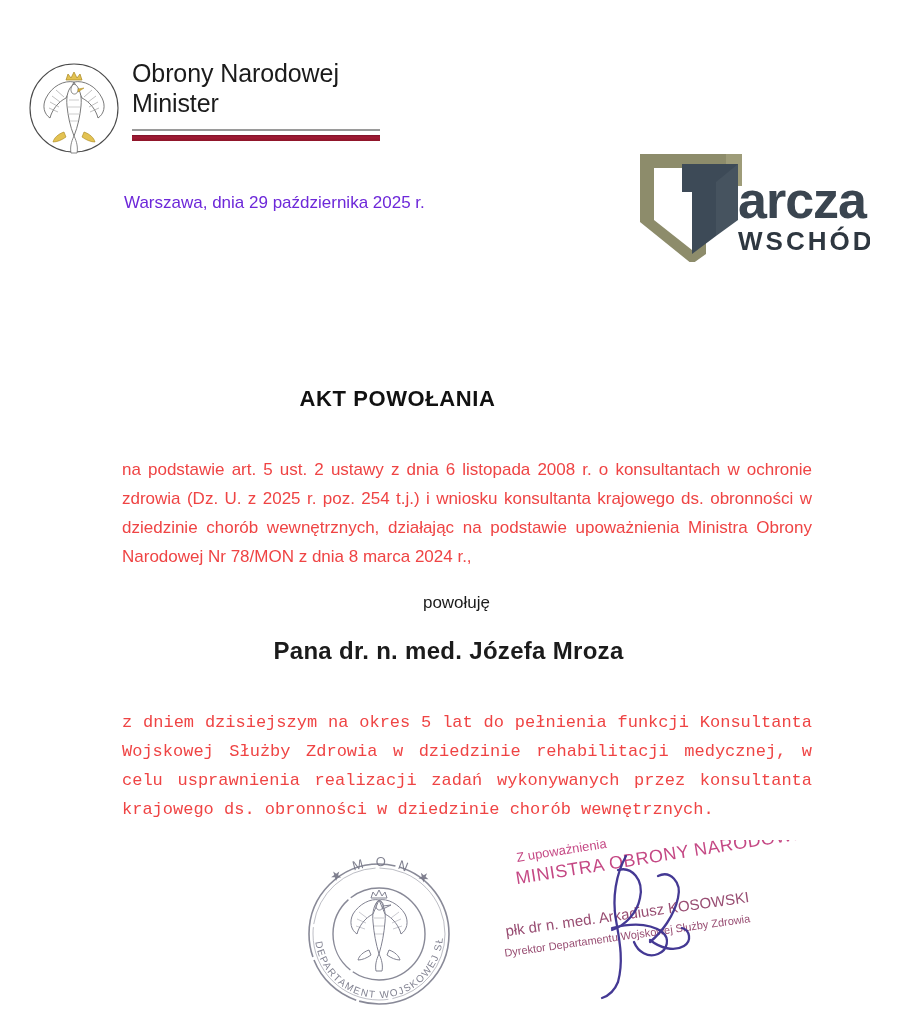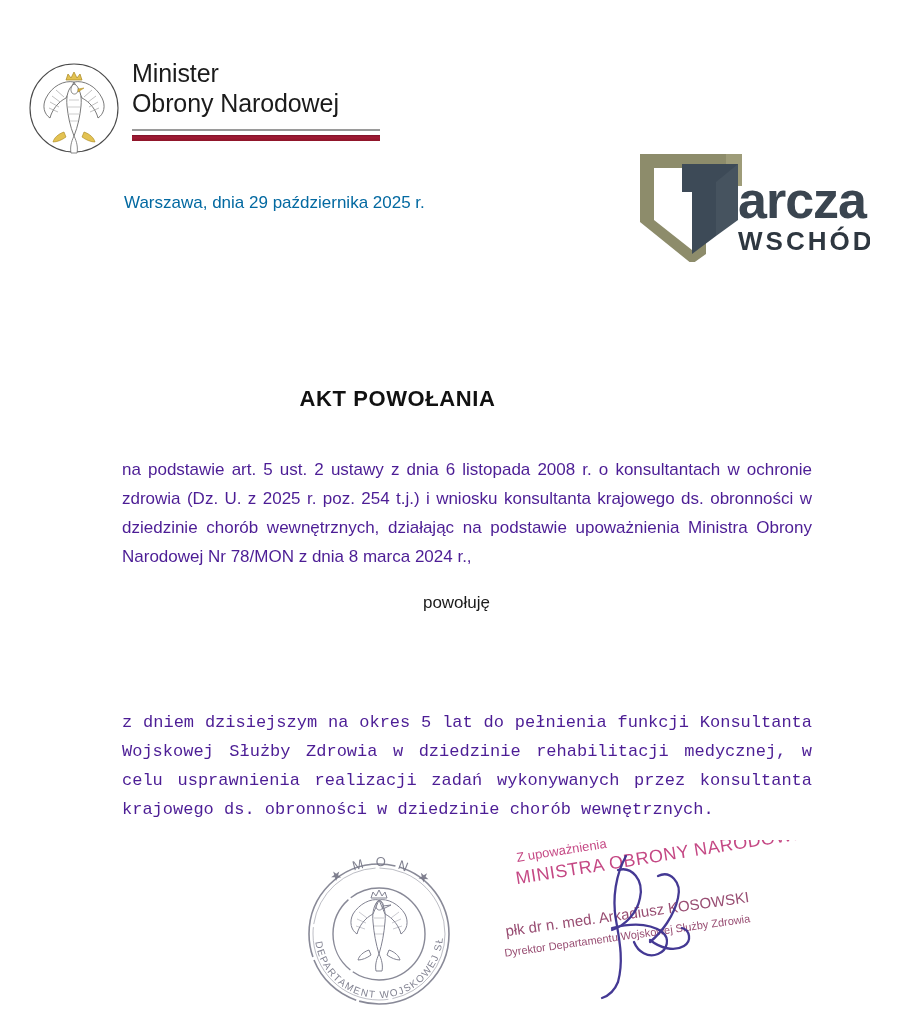--- a/index.html
+++ b/index.html
@@ -61,21 +61,21 @@
     background: linear-gradient(to bottom, #7e1228 0%, #a11b35 35%, #8e1529 100%);
     width: 100%;
   }
 
   
   .date-line {
     position: absolute;
     left: 124px;
     top: 193px;
     font-size: 17px;
-    color: #0369a1;
+    color: #6d28d9;
     white-space: nowrap;
   }
 
   
   .tarcza-logo {
     position: absolute;
     left: 630px;
     top: 146px;
     width: 240px;
     height: 116px;
@@ -99,21 +99,21 @@
   .body-block {
     position: absolute;
     left: 122px;
     width: 690px;
   }
   .para {
     font-size: 17px;
     line-height: 29px;
     text-align: justify;
     text-justify: inter-word;
-    color: #4c1d95;
+    color: #ef4444;
   }
   #para-one { top: 455px; }
   #para-two { top: 708px; font-family: Liberation Mono, monospace; }
 
   .center-word {
     position: absolute;
     left: 0;
     width: 897px;
     text-align: center;
     color: #1b1b1b;
@@ -191,22 +191,22 @@
         <path d="M40 26 L42 20 L45 24 L48 18 L51 24 L54 20 L56 26 Z" fill="#e3c252" stroke="#a8861f" stroke-width="0.7"></path>
 
         <path d="M38 78 C32 80 28 84 27 88 C31 88 36 86 40 83 Z" fill="#e3c252" stroke="#a8861f" stroke-width="0.6"></path>
         <path d="M58 78 C64 80 68 84 69 88 C65 88 60 86 56 83 Z" fill="#e3c252" stroke="#a8861f" stroke-width="0.6"></path>
 
         <path d="M48 82 C45 88 44 94 45 99 L51 99 C52 94 51 88 48 82 Z" fill="#ffffff" stroke="#6b6b6b" stroke-width="0.8"></path>
       </svg>
     </div>
 
     <div class="ministry-text">
+      <div class="ministry-line">Obrony Narodowej</div>
       <div class="ministry-line">Minister</div>
-      <div class="ministry-line">Obrony Narodowej</div>
       <div class="rule-wrap">
         <div class="rule-thin"></div>
         <div class="rule-thick"></div>
       </div>
     </div>
   </div>
 
   <div class="date-line">Warszawa, dnia 29 października 2025 r.</div>
 
   <div class="tarcza-logo">
@@ -224,20 +224,21 @@
     </svg>
 
   </div>
 
   <div class="doc-title">AKT POWOŁANIA</div>
 
   <div class="body-block para" id="para-one" style="top:455px;">na podstawie art. 5 ust. 2 ustawy z dnia 6 listopada 2008 r. o konsultantach w ochronie zdrowia (Dz. U. z 2025 r. poz. 254 t.j.) i wniosku konsultanta krajowego ds. obronności w dziedzinie chorób wewnętrznych, działając na podstawie upoważnienia Ministra Obrony Narodowej Nr 78/MON z dnia 8 marca 2024 r.,</div>
 
   <div class="center-word" id="powoluje">powołuję</div>
 
+  <div class="center-word" id="appointee">Pana dr. n. med. Józefa Mroza</div>
 
   <div class="body-block para" id="para-two" style="top:708px;">z dniem dzisiejszym na okres 5 lat do pełnienia funkcji Konsultanta Wojskowej Służby Zdrowia w dziedzinie rehabilitacji medycznej, w celu usprawnienia realizacji zadań wykonywanych przez konsultanta krajowego ds. obronności w dziedzinie chorób wewnętrznych.</div>
 
   <div class="seal">
     <svg viewBox="0 0 180 178" width="180" height="178" aria-hidden="true">
       <defs>
         <path id="ringTop" d="M 22 92 A 68 68 0 0 1 158 92"></path>
         <path id="ringBottom" d="M 26 92 A 64 64 0 0 0 154 92"></path>
       </defs>
 

